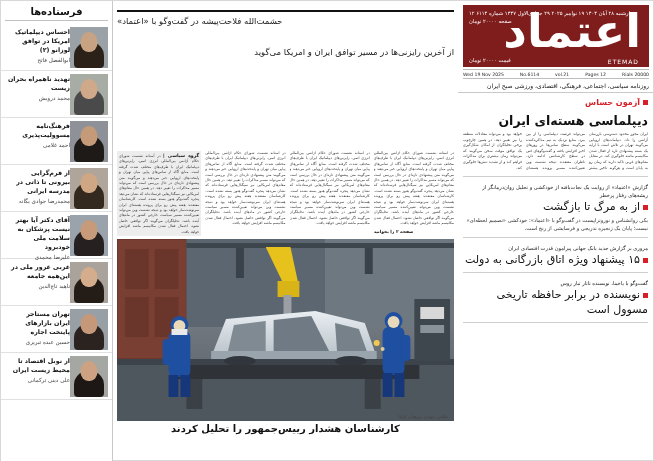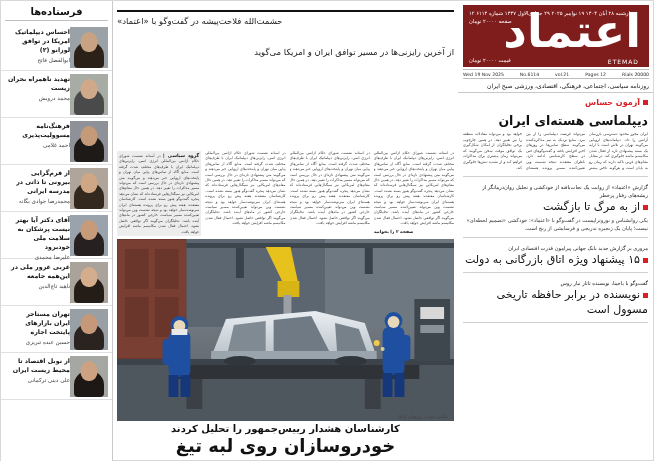--- a/index.html
+++ b/index.html
@@ -530,21 +530,20 @@
         <circle cx="268" cy="110" r="2" fill="#ffe89a" opacity="0.8"></circle>
 
         <rect x="300" y="60" width="36" height="62" fill="#3f474e"></rect>
         <rect x="306" y="68" width="24" height="12" fill="#d8d8d8"></rect>
         <rect x="306" y="86" width="24" height="8" fill="#8a9299"></rect>
       </svg>
       <div class="photo-credit">عکس: مهدی پژوهیان /ایلنا</div>
     </div>
 
     <div class="photo-cap">کارشناسان هشدار رییس‌جمهور را تحلیل کردند</div>
-    <div class="bottom-head">خودروسازان روی لبه تیغ</div>
   </div>
 
   <div class="sidebar">
     <div class="sidebar-title">فرستاده‌ها</div>
     <div class="sidebar-rule"></div>
 
     <div class="note">
       <div class="note-photo" style="background: rgb(154, 162, 168);">
         <div class="face" style="background: rgb(43, 33, 24);"></div>
         <div class="head" style="background: rgb(200, 163, 131);"></div>

